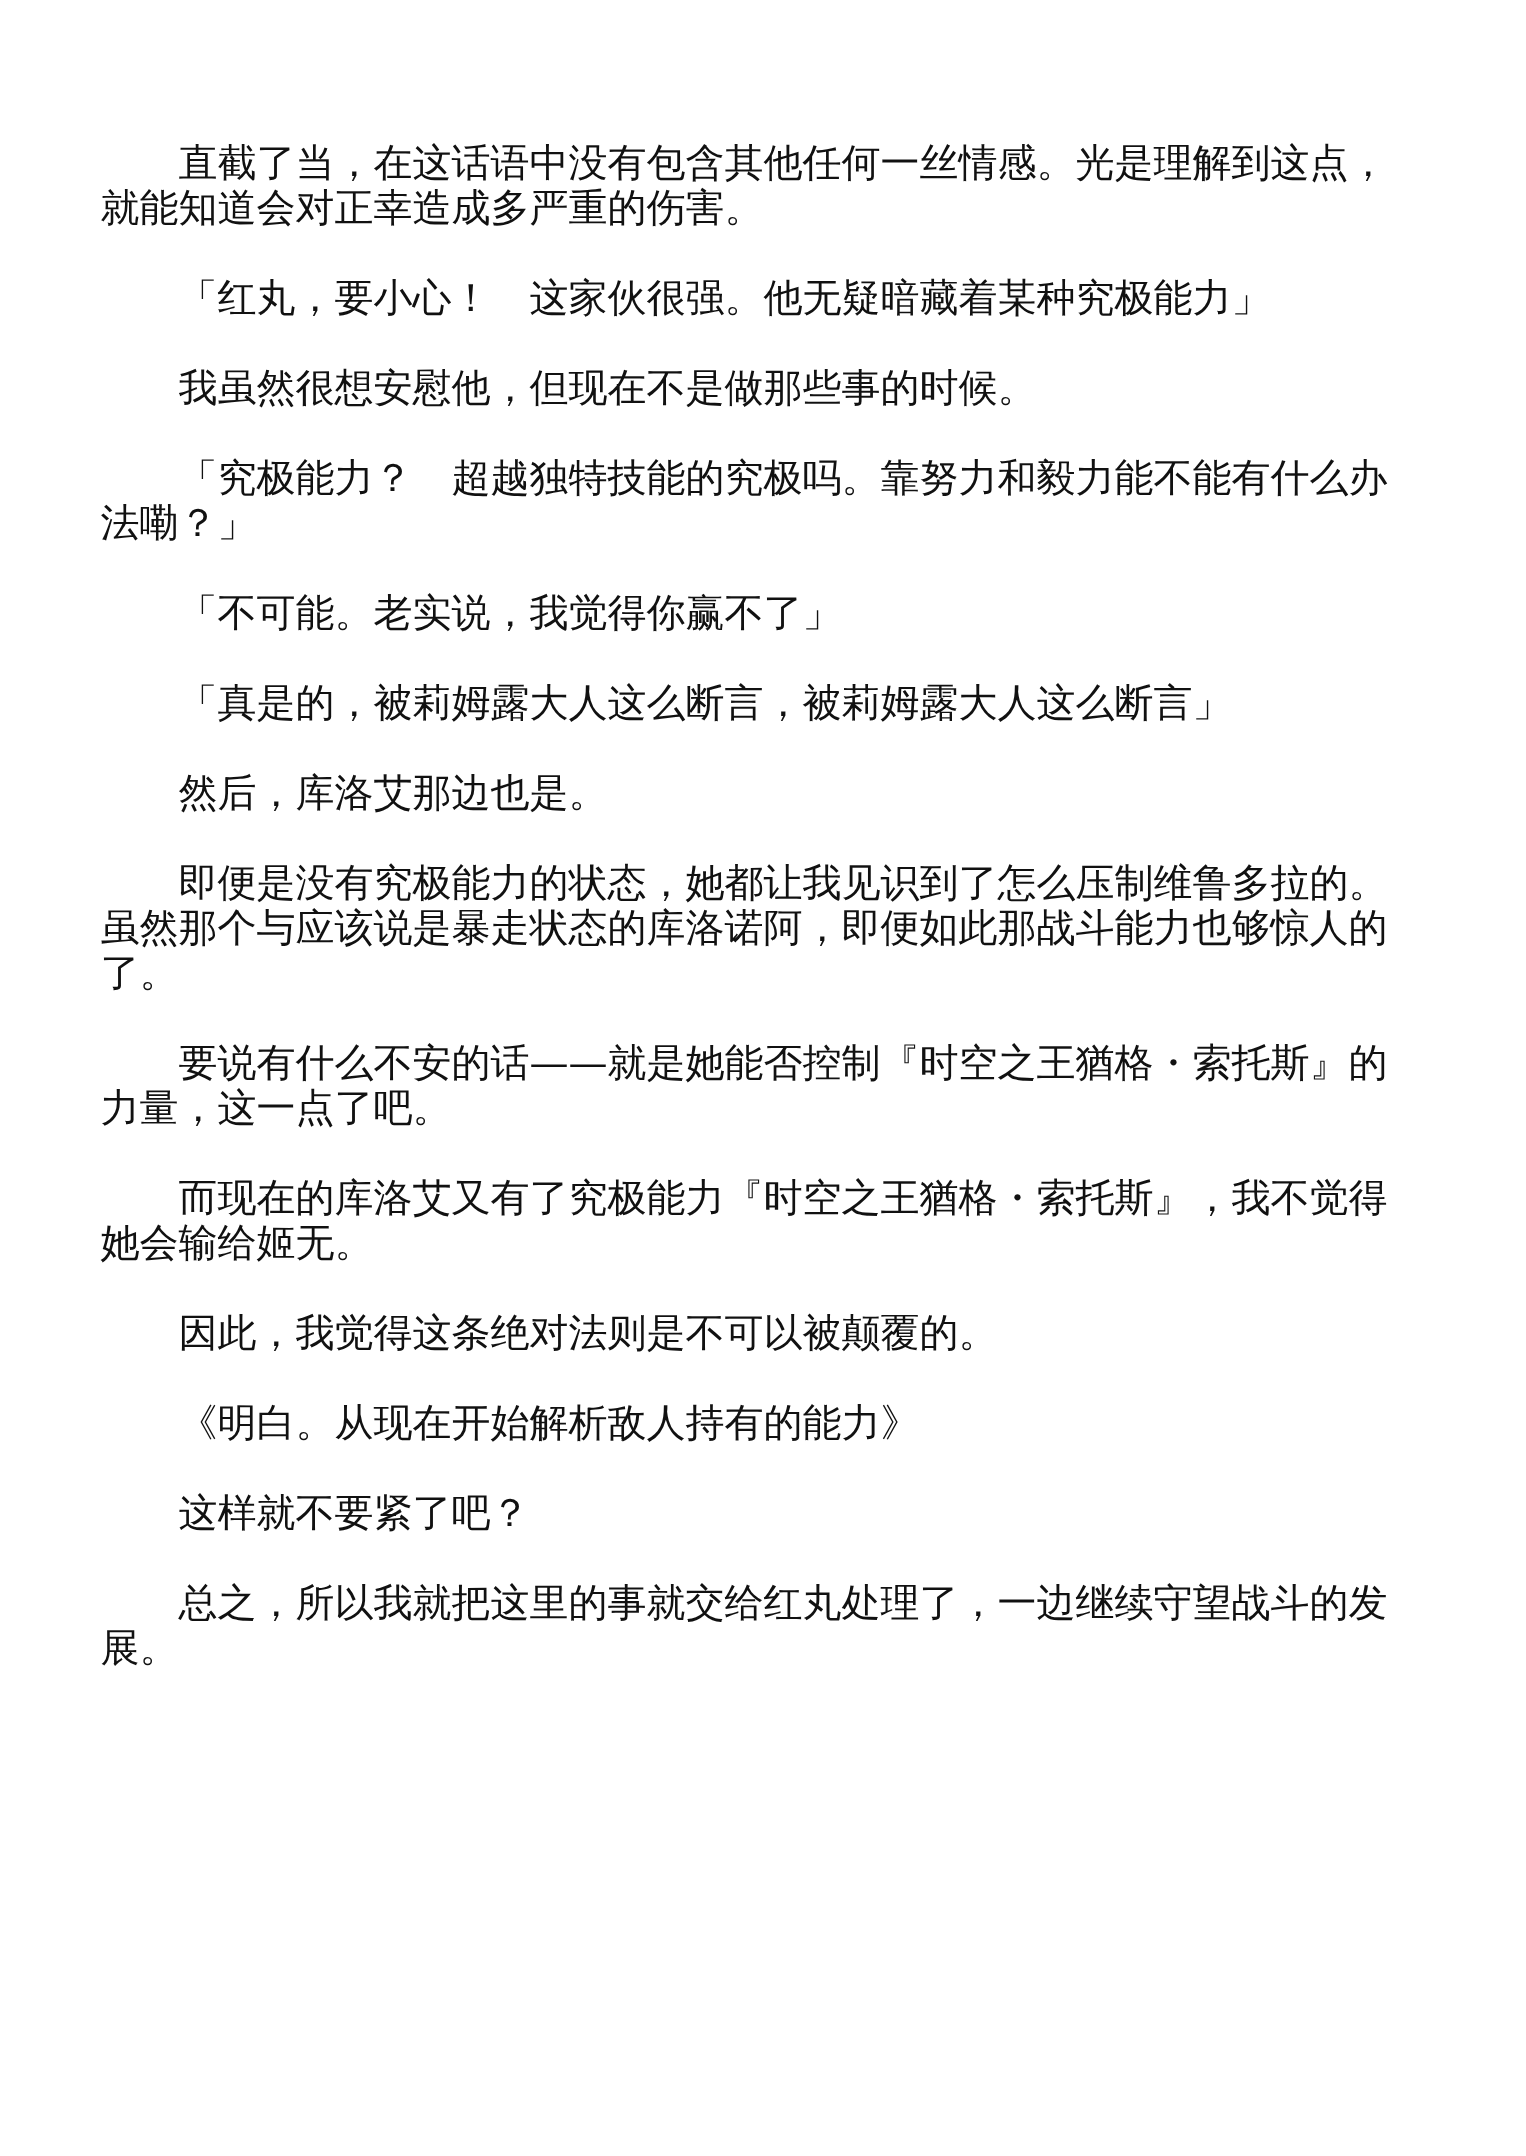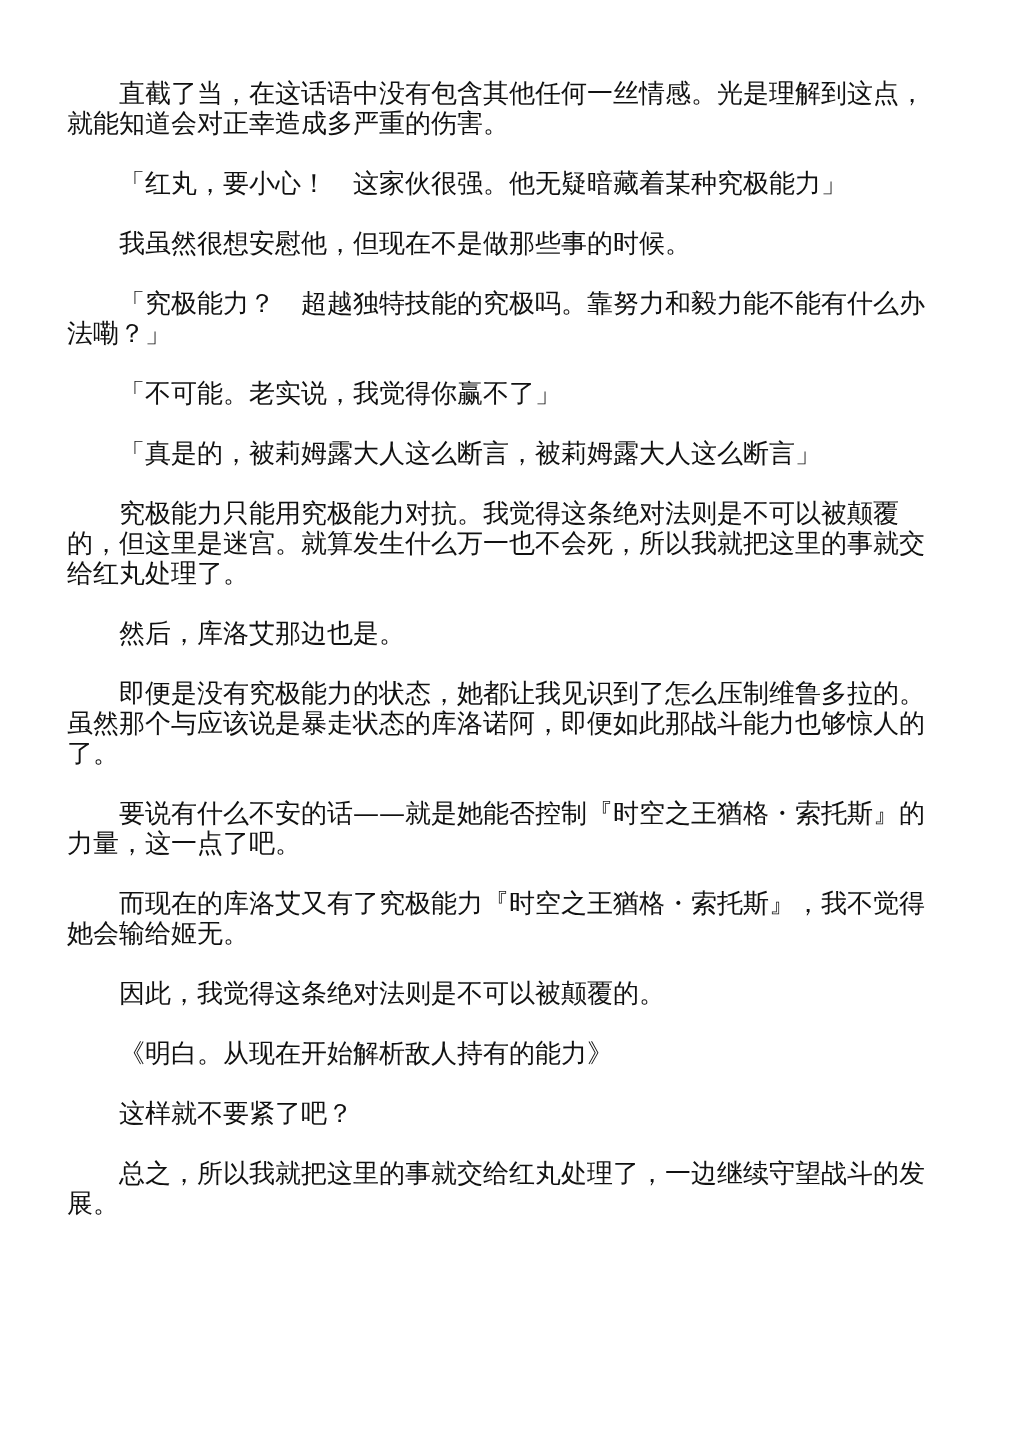--- a/index.html
+++ b/index.html
@@ -17,37 +17,36 @@
       position: absolute;
       left: 67px;
       top: 78px;
       width: 880px;
       font-family: "DejaVu Serif", "Liberation Serif", serif;
       font-size: 26px;
       line-height: 30px;
       color: #111111;
     }
     .para {
-      margin: 0 0 30px 0;
+      margin: 16px 0 30px 0;
       text-indent: 52px;
       letter-spacing: 0px;
       word-break: break-all;
     }
   </style>
 </head>
 <body>
 
 <div class="page">
   <p class="para">直截了当，在这话语中没有包含其他任何一丝情感。光是理解到这点，就能知道会对正幸造成多严重的伤害。</p>
   <p class="para">「红丸，要小心！　这家伙很强。他无疑暗藏着某种究极能力」</p>
   <p class="para">我虽然很想安慰他，但现在不是做那些事的时候。</p>
   <p class="para">「究极能力？　超越独特技能的究极吗。靠努力和毅力能不能有什么办法嘞？」</p>
   <p class="para">「不可能。老实说，我觉得你赢不了」</p>
   <p class="para">「真是的，被莉姆露大人这么断言，被莉姆露大人这么断言」</p>
-  <p class="para">究极能力只能用究极能力对抗。我觉得这条绝对法则是不可以被颠覆的，但这里是迷宫。就算发生什么万一也不会死，所以我就把这里的事就交给红丸处理了。</p>
   <p class="para">然后，库洛艾那边也是。</p>
   <p class="para">即便是没有究极能力的状态，她都让我见识到了怎么压制维鲁多拉的。虽然那个与应该说是暴走状态的库洛诺阿，即便如此那战斗能力也够惊人的了。</p>
   <p class="para">要说有什么不安的话——就是她能否控制『时空之王猶格・索托斯』的力量，这一点了吧。</p>
   <p class="para">而现在的库洛艾又有了究极能力『时空之王猶格・索托斯』，我不觉得她会输给姬无。</p>
   <p class="para">因此，我觉得这条绝对法则是不可以被颠覆的。</p>
   <p class="para">《明白。从现在开始解析敌人持有的能力》</p>
   <p class="para">这样就不要紧了吧？</p>
   <p class="para">总之，所以我就把这里的事就交给红丸处理了，一边继续守望战斗的发展。</p>
 </div>
 

